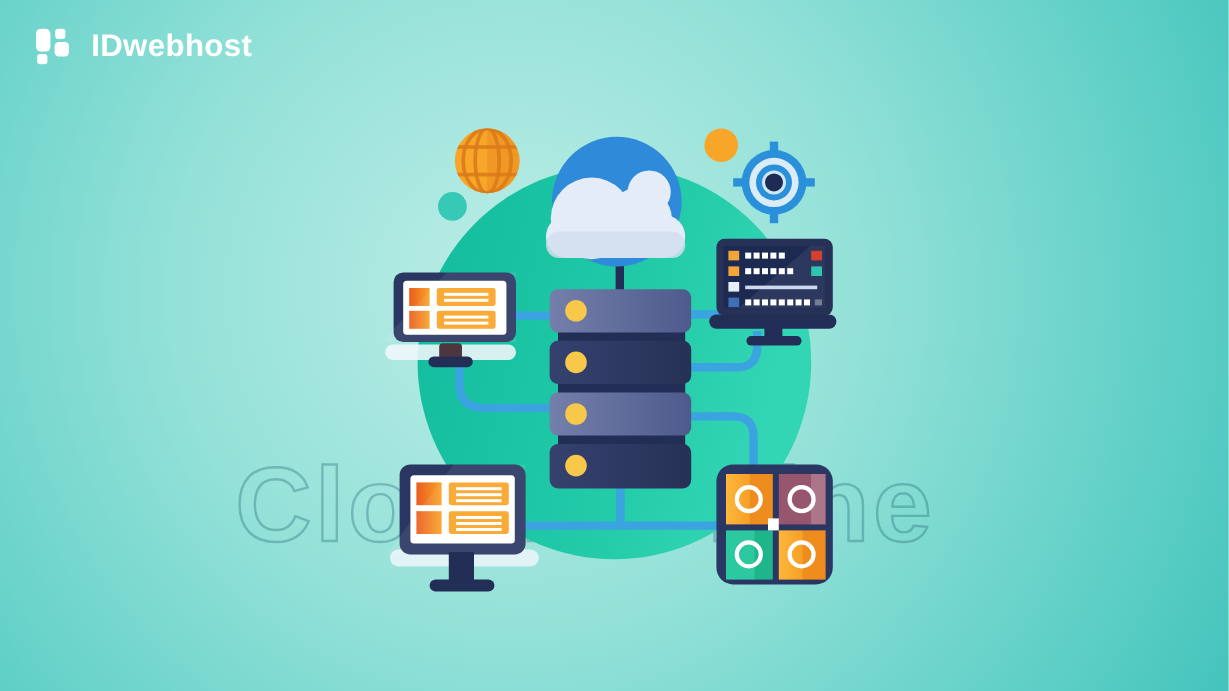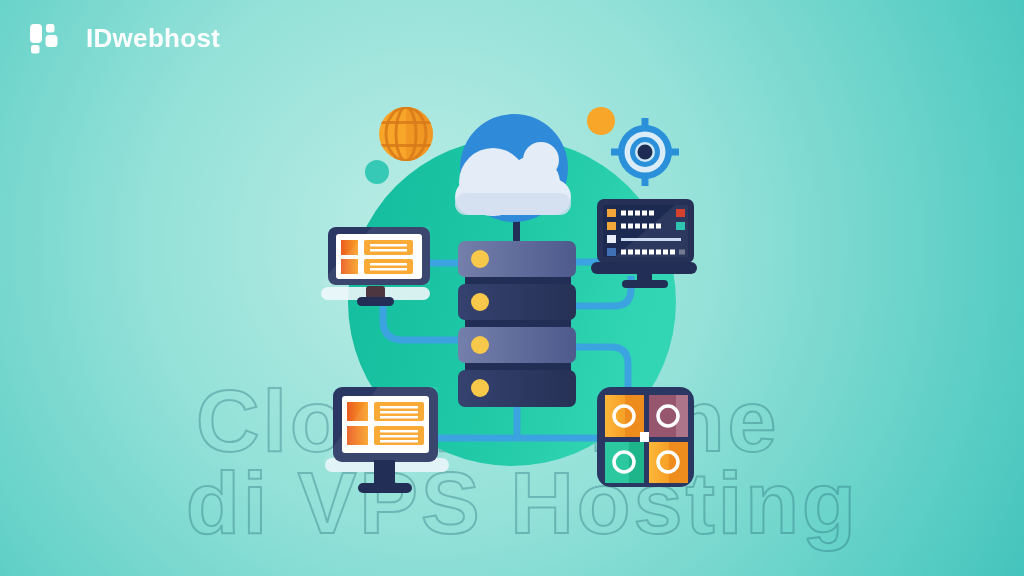--- a/index.html
+++ b/index.html
@@ -3,41 +3,40 @@
 <meta charset="utf-8">
 <style>
   html,body{margin:0;padding:0;}
   body{width:1024px;height:576px;font-family:"Liberation Sans",sans-serif;}
   .scene{
     position:relative;width:1024px;height:576px;overflow:hidden;
     background:
       radial-gradient(circle 760px at 42% 42%, #bcede6 0%, #93e1d8 38%, #5bcec5 74%, #35bdb6 100%);
   }
   
-  .logo{position:absolute;left:30px;top:22px;display:flex;align-items:center;gap:22px;z-index:5;}
+  .logo{position:absolute;left:30px;top:22px;display:flex;align-items:center;gap:12px;z-index:5;}
   .logo-text{color:#ffffff;font-size:26px;font-weight:bold;letter-spacing:.3px;}
   
   .watermark{
     position:absolute;left:196px;top:380px;z-index:1;
     font-weight:bold;font-size:88px;line-height:82px;letter-spacing:3px;
     color:transparent;-webkit-text-stroke:2px rgba(32,103,114,0.35);
     white-space:nowrap;
   }
   .watermark .wm2{margin-left:-10px;}
   
   .art{position:absolute;left:0;top:0;z-index:2;}
 </style>
 </head>
 <body>
 
 <div class="scene">
 
   <div class="watermark">
     <div>Cloud Online</div>
-    <div class="wm2">di VPS Hosting</div>
   </div>
 
   <svg class="art" width="1024" height="576" viewBox="0 0 1024 576">
     <defs>
       <linearGradient id="gCircle" x1="0" y1="0" x2="1" y2="0.25">
         <stop offset="0" stop-color="#12bb9c"></stop>
           <stop offset="0.55" stop-color="#1fc8a6"></stop>
           <stop offset="1" stop-color="#33d6b4"></stop>
       </linearGradient>
       <linearGradient id="gSlate" x1="0" y1="0" x2="1" y2="0">

